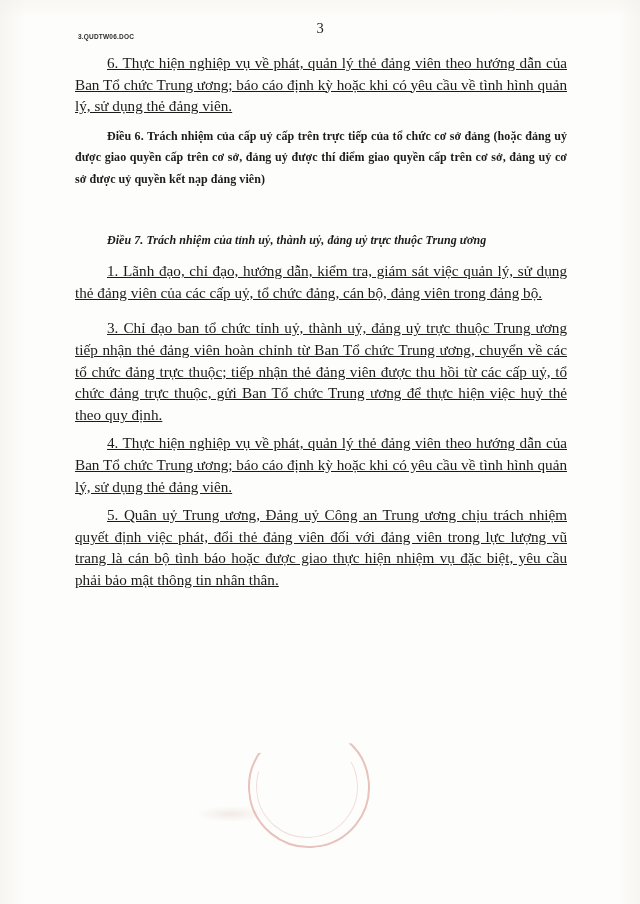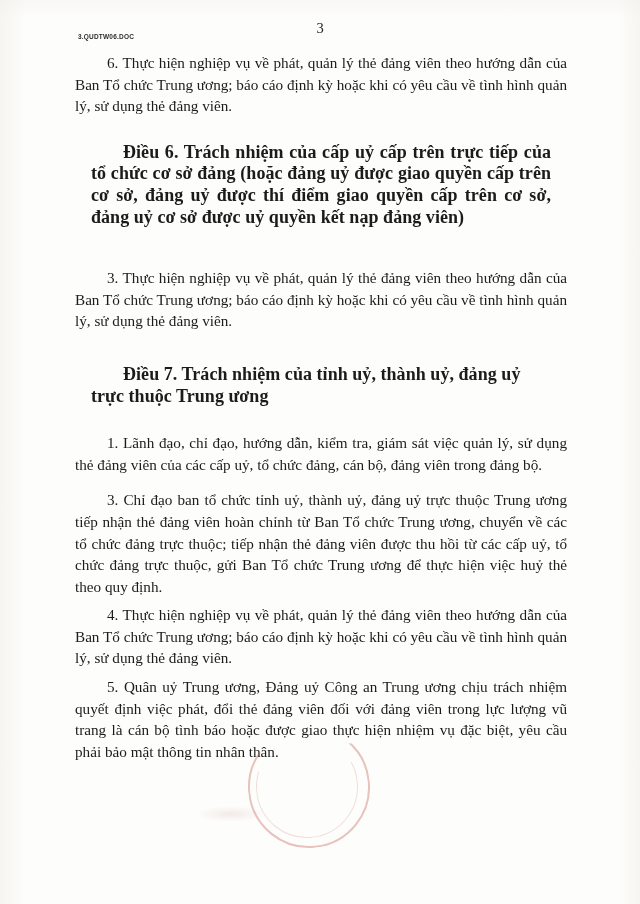--- a/index.html
+++ b/index.html
@@ -63,34 +63,36 @@
   }
 
   p.para {
     margin: 0 0 0 0;
     font-size: 15.2px;
     line-height: 21.6px;
     text-align: justify;
     text-justify: inter-word;
     text-indent: 32px;
     hyphens: none;
+    text-decoration: underline;
   }
 
   p.heading {
-    margin: 16px;
-    font-size: 18px;
+    margin: 0;
+    font-size: 12px;
     line-height: 21.6px;
     font-weight: bold;
     text-align: justify;
     text-indent: 32px;
     letter-spacing: 0.05px;
   }
 
   p.heading.nojust {
     text-align: left;
+    font-style: italic;
   }
 
   .gap-s { height: 7px; }
   .gap-m { height: 9px; }
 
   
   .stamp {
     position: absolute;
     left: 248px;
     top: 726px;
@@ -142,21 +144,20 @@
     <p class="heading">Điều 6. Trách nhiệm của cấp uỷ cấp trên trực tiếp của tổ chức cơ sở đảng (hoặc đảng uỷ được giao quyền cấp trên cơ sở, đảng uỷ được thí điểm giao quyền cấp trên cơ sở, đảng uỷ cơ sở được uỷ quyền kết nạp đảng viên)</p>
 
     <div class="gap-m"></div>
 
 
     <div class="gap-s"></div>
 
 
     <div class="gap-s"></div>
 
-    <p class="para">3. Thực hiện nghiệp vụ về phát, quản lý thẻ đảng viên theo hướng dẫn của Ban Tổ chức Trung ương; báo cáo định kỳ hoặc khi có yêu cầu về tình hình quản lý, sử dụng thẻ đảng viên.</p>
 
     <div class="gap-s"></div>
 
 
     <div class="gap-m"></div>
 
     <p class="heading nojust">Điều 7. Trách nhiệm của tỉnh uỷ, thành uỷ, đảng uỷ trực thuộc Trung ương</p>
 
     <div class="gap-m"></div>
 

